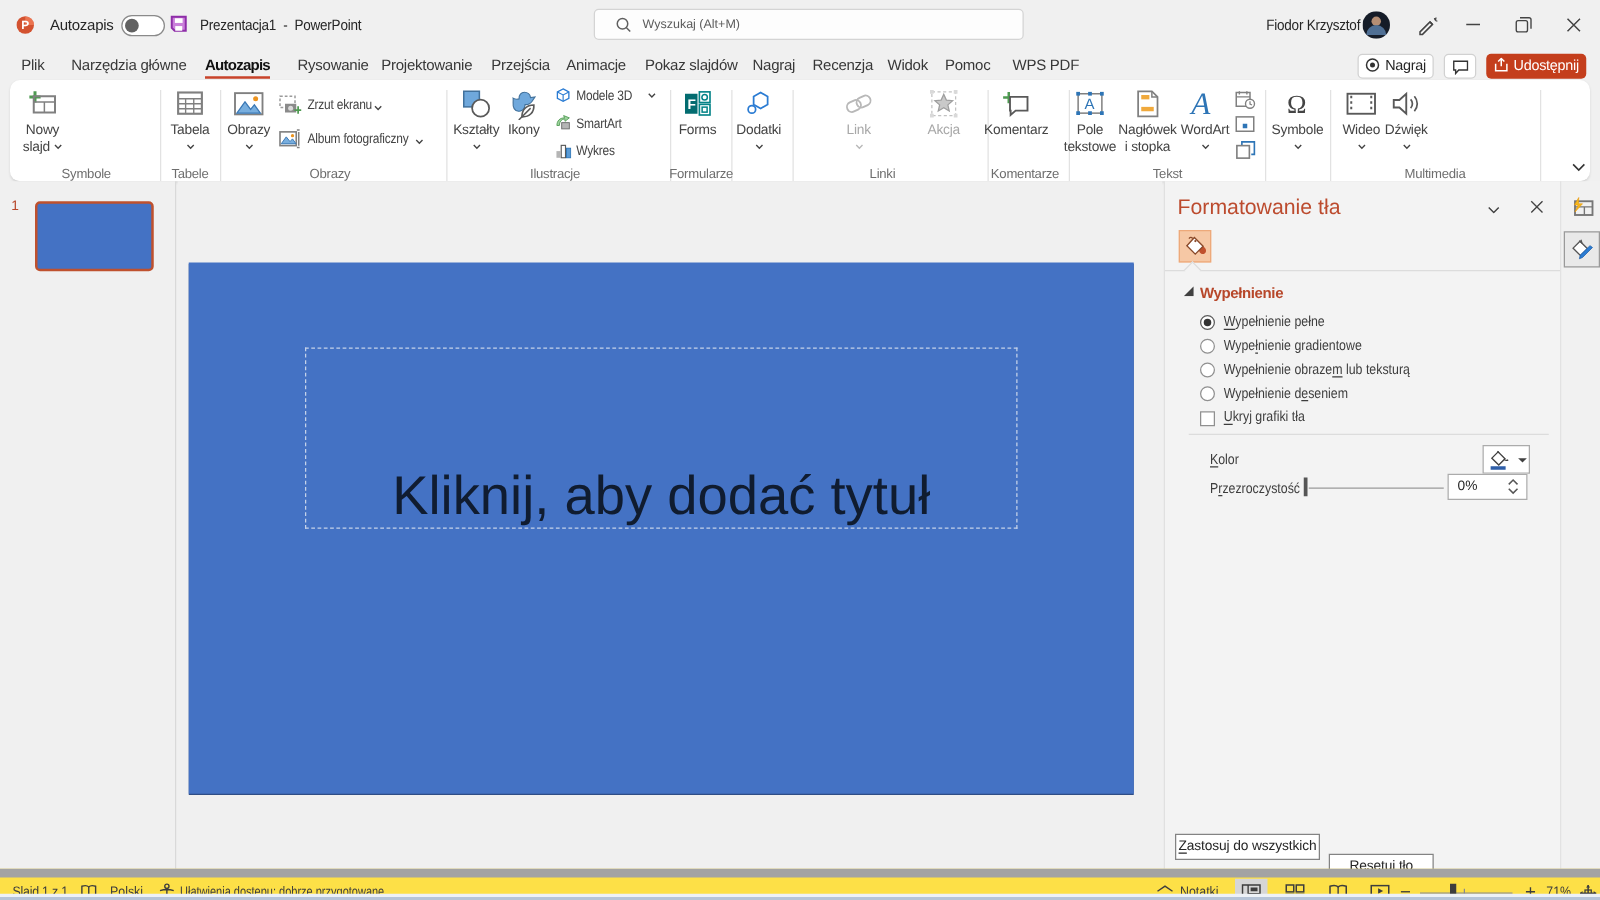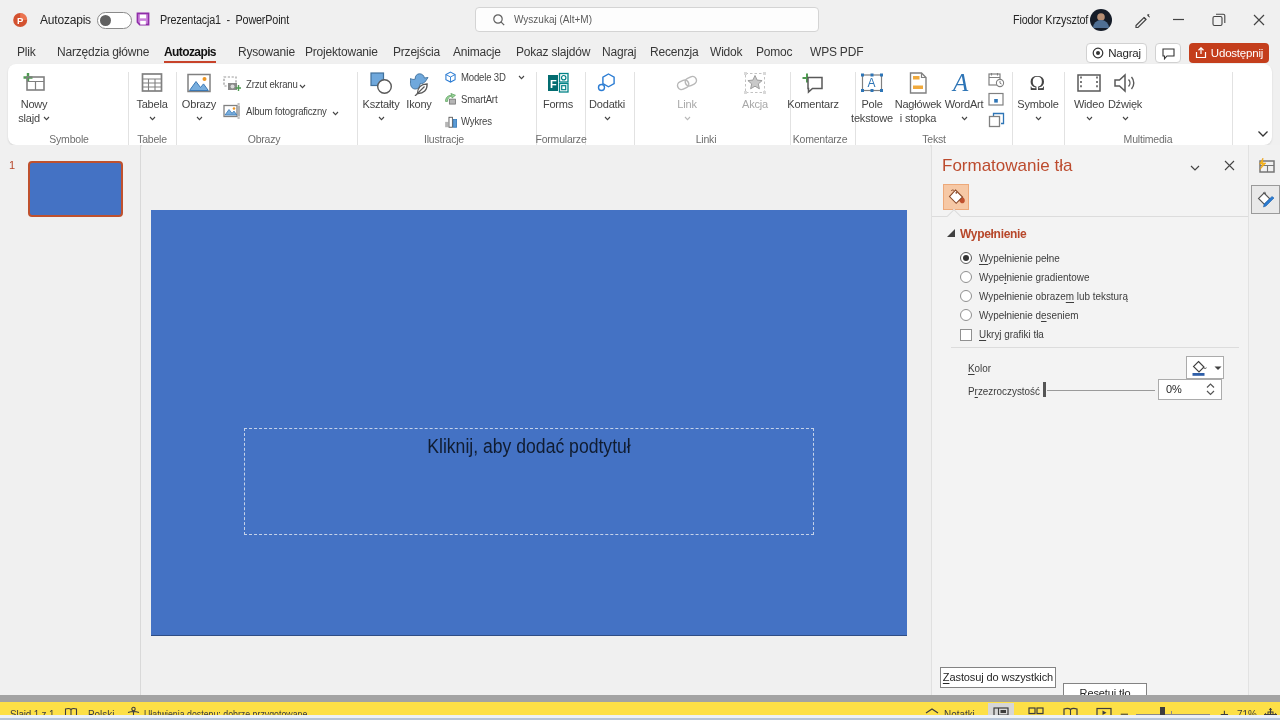--- a/index.html
+++ b/index.html
@@ -394,22 +394,22 @@
     </div>
 
   </div>
 
   <div class="a thumbpane">
     <div class="a thumbnum">1</div>
     <div class="a thumb"></div>
   </div>
   <div class="a canvas"></div>
   <div class="a slide">
-    <div class="ph sub-ph">
-        <div class="a sub-txt">Kliknij, aby dodać podtytuł</div>
+    <div class="ph title-ph">
+        <div class="a title-txt">Kliknij, aby dodać tytuł</div>
       </div>
   </div>
 
   <div class="a panel" id="panel">
     <div class="a p-title">Formatowanie tła</div>
     <svg class="a" style="left:258px;top:20px" width="10" height="6" viewBox="0 0 10 6">
         <path d="M1 1l4 4 4-4" fill="none" stroke="#444" stroke-width="1.2"></path>
       </svg>
     <svg class="a" style="left:292px;top:15px" width="11" height="11" viewBox="0 0 11 11">
         <path d="M1 1l9 9M10 1l-9 9" stroke="#444" stroke-width="1.1"></path>

